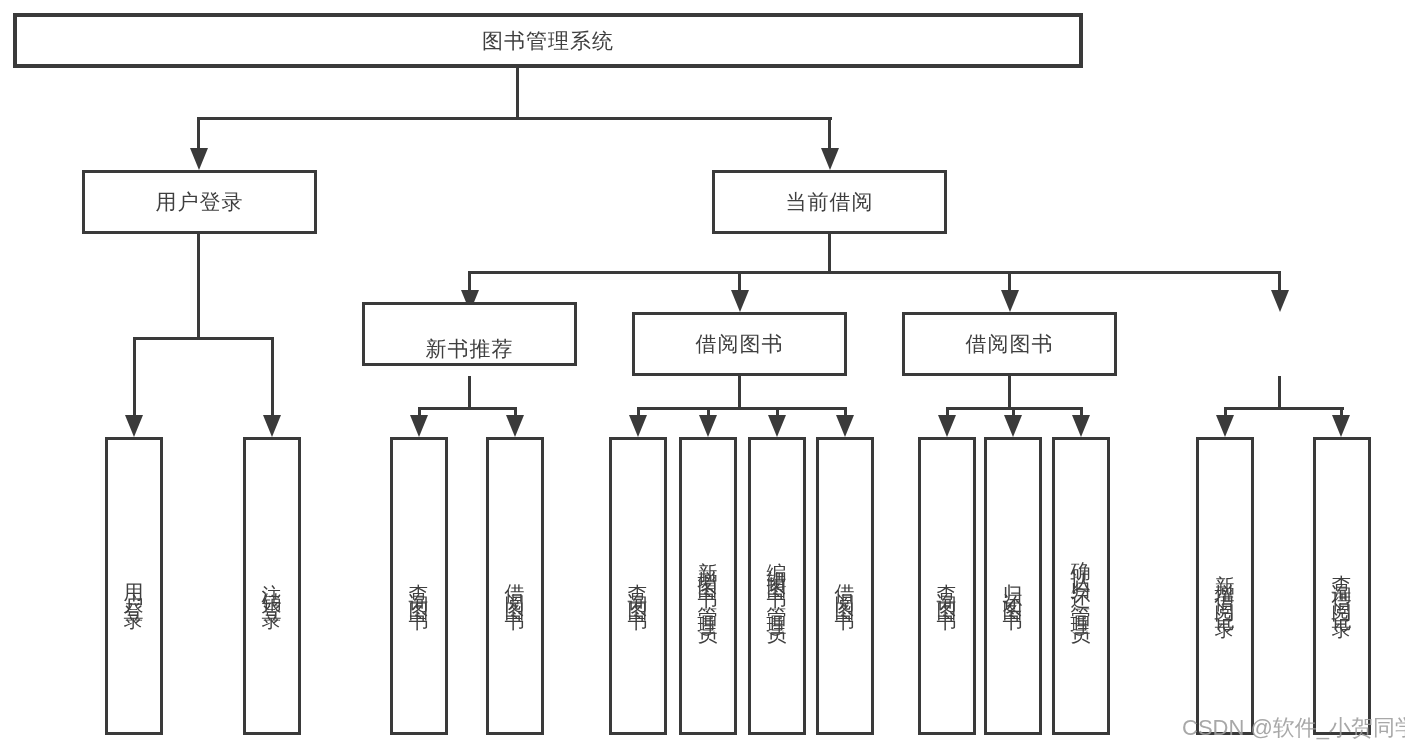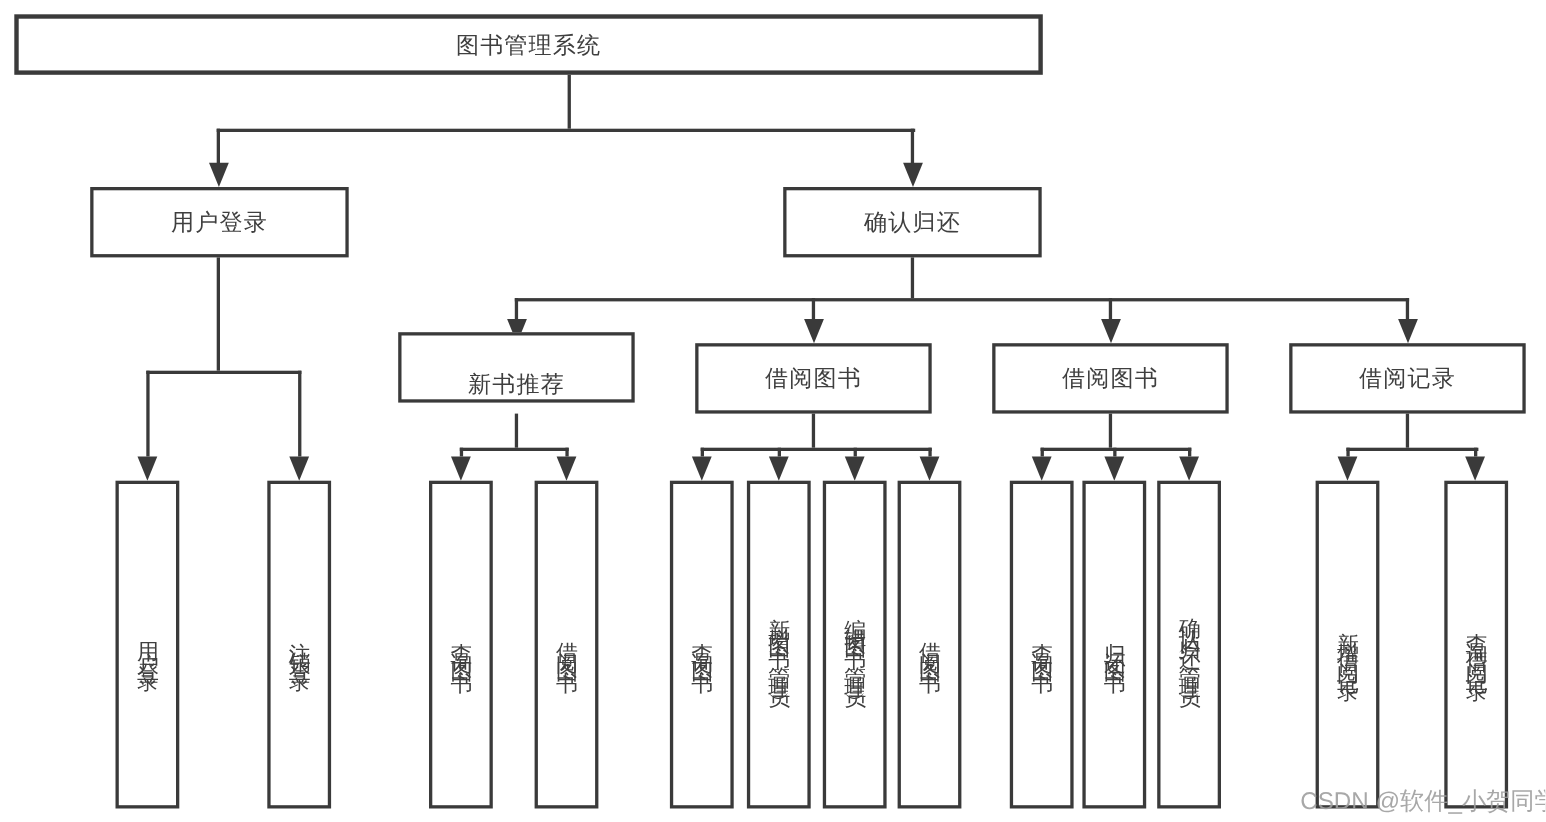--- a/index.html
+++ b/index.html
@@ -61,36 +61,36 @@
     color: rgba(158,158,158,0.9);
     white-space: nowrap;
     z-index: 5;
   }
 </style>
 </head>
 <body>
 
 <div class="stage">
 
-  <div class="box root" style="left:13px; top:13px; width:935px; height:55px;">
+  <div class="box root" style="left:13px; top:13px; width:1070px; height:55px;">
     <span>图书管理系统</span>
   </div>
 
   <div class="vline" style="left:516px; top:68px; height:49px;"></div>
   <div class="hline" style="left:197px; top:117px; width:635px;"></div>
   <div class="vline" style="left:197px; top:117px; height:33px;"></div>
   <div class="arr" style="left:190px; top:148px;"></div>
   <div class="vline" style="left:828px; top:117px; height:33px;"></div>
   <div class="arr" style="left:821px; top:148px;"></div>
 
   <div class="box" style="left:82px; top:170px; width:235px; height:64px;">
     <span>用户登录</span>
   </div>
   <div class="box" style="left:712px; top:170px; width:235px; height:64px;">
-    <span>确认归还</span>
+    <span>当前借阅</span>
   </div>
 
   <div class="vline" style="left:197px; top:234px; height:103px;"></div>
   <div class="hline" style="left:133px; top:337px; width:141px;"></div>
   <div class="vline" style="left:133px; top:337px; height:78px;"></div>
   <div class="arr" style="left:125px; top:415px;"></div>
   <div class="vline" style="left:271px; top:337px; height:78px;"></div>
   <div class="arr" style="left:263px; top:415px;"></div>
 
   <div class="vline" style="left:828px; top:234px; height:37px;"></div>
@@ -105,23 +105,20 @@
   <div class="arr" style="left:1271px; top:290px;"></div>
 
   <div class="box" style="left:362px; top:302px; width:215px; height:64px;align-items:flex-end;">
     <span>新书推荐</span>
   </div>
   <div class="box" style="left:632px; top:312px; width:215px; height:64px;">
     <span>借阅图书</span>
   </div>
   <div class="box" style="left:902px; top:312px; width:215px; height:64px;">
     <span>借阅图书</span>
-  </div>
-  <div class="box" style="left:1172px; top:312px; width:215px; height:64px;">
-    <span>借阅记录</span>
   </div>
 
   <div class="vline" style="left:468px; top:376px; height:31px;"></div>
   <div class="hline" style="left:418px; top:407px; width:99px;"></div>
   <div class="vline" style="left:418px; top:407px; height:8px;"></div>
   <div class="arr" style="left:410px; top:415px;"></div>
   <div class="vline" style="left:514px; top:407px; height:8px;"></div>
   <div class="arr" style="left:506px; top:415px;"></div>
 
   <div class="vline" style="left:738px; top:376px; height:31px;"></div>

